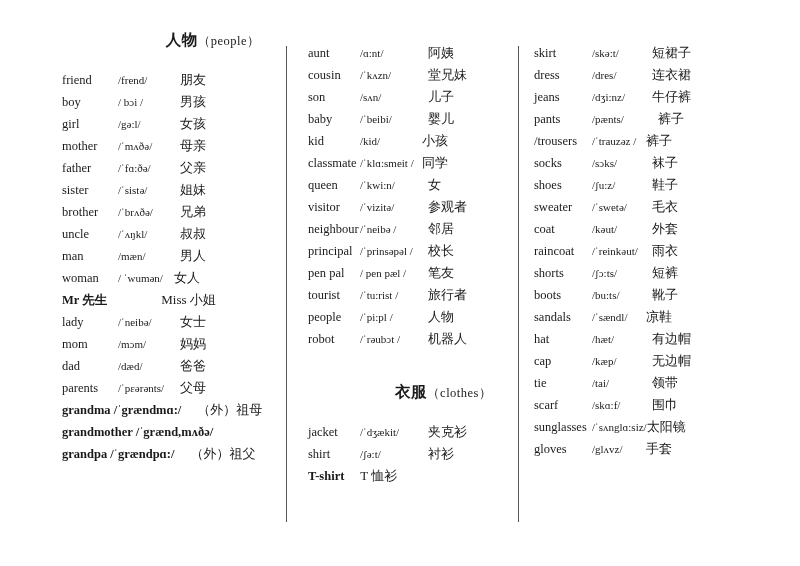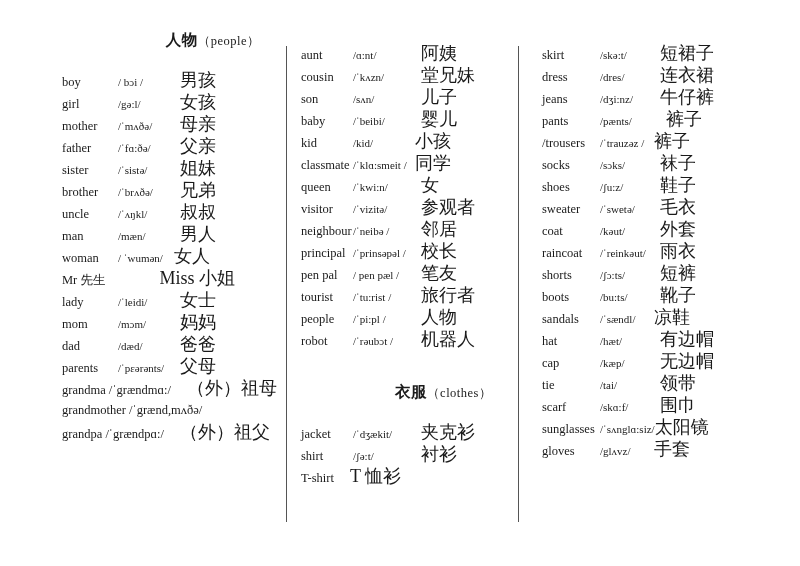--- a/index.html
+++ b/index.html
@@ -30,22 +30,22 @@
     align-items: flex-start;
     height: 520px;
   }
 
   .column {
     position: relative;
     box-sizing: border-box;
   }
 
   .col-left   { width: 286px; padding-left: 62px; }
-  .col-middle { width: 232px; padding-left: 15px; }
-  .col-right  { width: 282px; padding-left: 24px; }
+  .col-middle { width: 232px; padding-left: 22px; }
+  .col-right  { width: 282px; padding-left: 16px; }
 
   
   .col-middle::before,
   .col-right::before {
     content: "";
     position: absolute;
     left: 0px;
     top: 16px;
     width: 1px;
     height: 476px;
@@ -81,53 +81,59 @@
 
   .word {
     display: inline-block;
   }
   .phon {
     display: inline-block;
     font-size: 11px;
   }
   .cn {
     display: inline-block;
-    font-size: 18px;
+    font-size: 13px;
   }
 
   
   .col-left   .word { min-width: 56px; }
   .col-left   .phon { min-width: 56px; }
   .col-middle .word { min-width: 52px; }
   .col-middle .phon { min-width: 62px; }
   .col-right  .word { min-width: 58px; }
   .col-right  .phon { min-width: 54px; }
 
   
-  .entry.free .word { min-width: 0; }
+  .entry.free .word { min-width: 0; font-weight: bold; }
   .entry.free { gap: 5px; }
 
   .entry .gap-s { display: inline-block; width: 6px; }
 
   .sub-section {
     margin-top: 28px;
   }
 </style>
 </head>
 <body>
 
 <div class="page">
   <div class="columns">
 
     <div class="column col-left">
       <div class="section-title">
         <span>人物</span><span class="en">（people）</span>
       </div>
       <div>
         <div class="entry">
+            <span class="word">friend</span>
+            <span class="phon">/frend/</span>
+            <span class="gap-s"></span>
+            <span class="cn">朋友</span>
+          </div>
+        <div class="entry">
             <span class="word">boy</span>
             <span class="phon">/ bɔi /</span>
             <span class="gap-s"></span>
             <span class="cn">男孩</span>
           </div>
         <div class="entry">
             <span class="word">girl</span>
             <span class="phon">/gə:l/</span>
             <span class="gap-s"></span>
             <span class="cn">女孩</span>
@@ -173,21 +179,21 @@
             <span class="phon">/ ˈwumən/</span>
             <span class="cn">女人</span>
           </div>
         <div class="entry free">
             <span class="word">Mr 先生</span>
             <span style="display:inline-block;width:44px"></span>
             <span class="cn">Miss 小姐</span>
           </div>
         <div class="entry">
             <span class="word">lady</span>
-            <span class="phon">/ˈleidi/</span>
+            <span class="phon">/ˈneibə/</span>
             <span class="gap-s"></span>
             <span class="cn">女士</span>
           </div>
         <div class="entry">
             <span class="word">mom</span>
             <span class="phon">/mɔm/</span>
             <span class="gap-s"></span>
             <span class="cn">妈妈</span>
           </div>
         <div class="entry">

